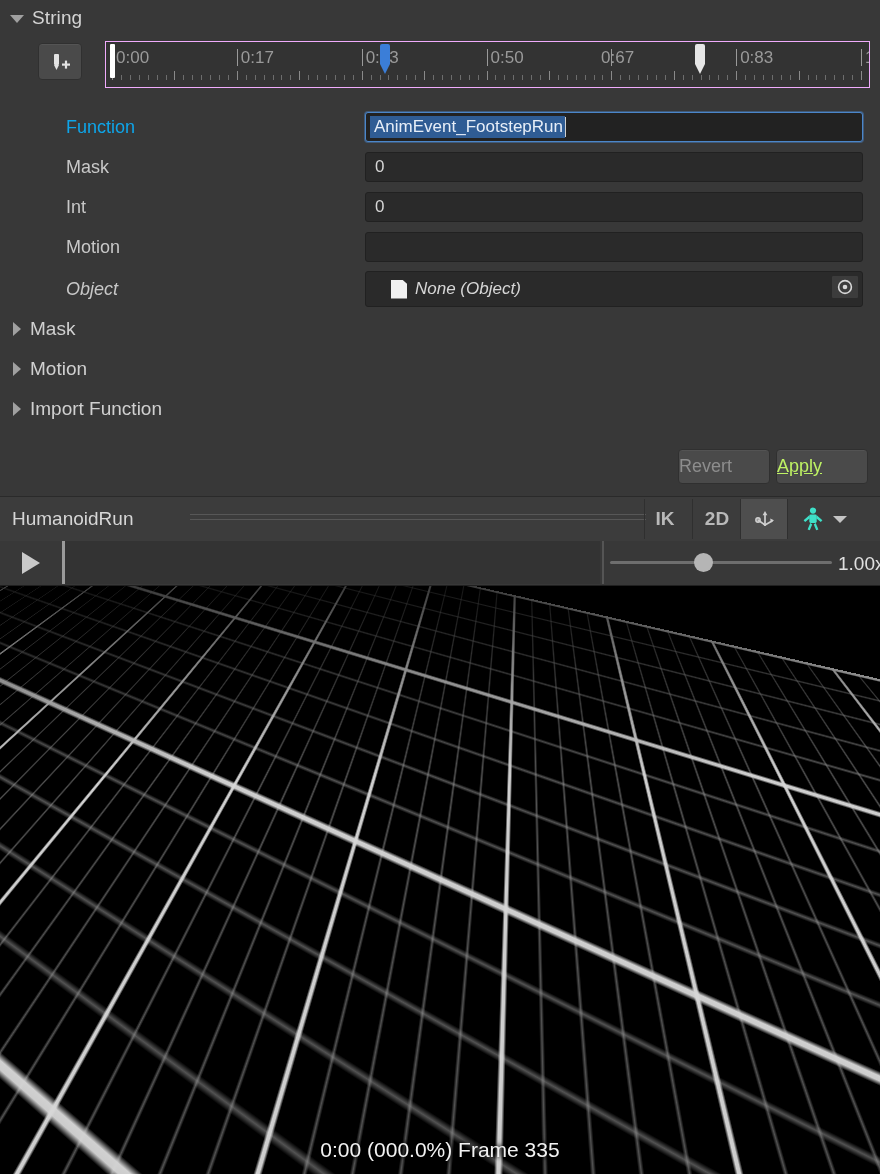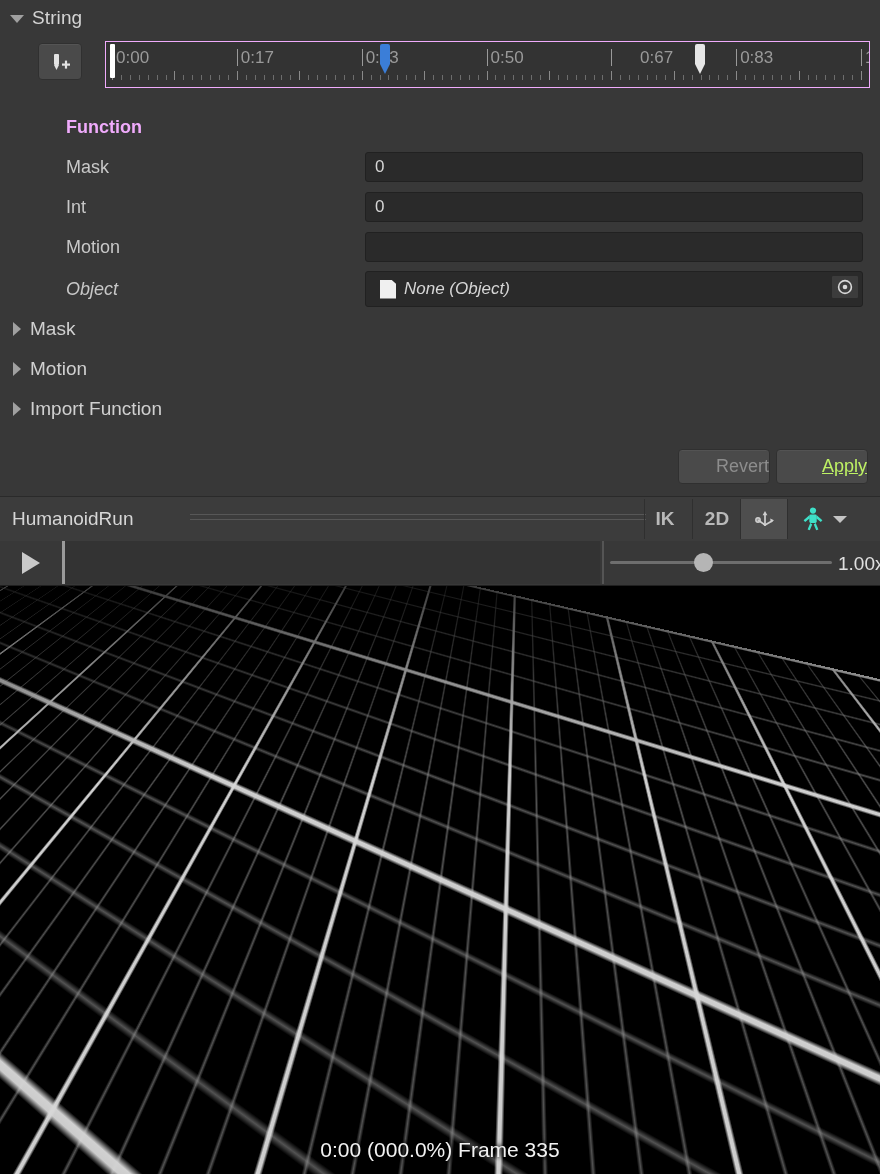--- a/index.html
+++ b/index.html
@@ -157,21 +157,21 @@
     height: 34px;
     display: flex;
     align-items: center;
   }
   .prop-label {
     position: absolute;
     left: 66px;
     font-size: 18px;
     color: #c8c8c8;
   }
-  .prop-label.accent { color: #f0abfc; font-weight: bold; }
+  .prop-label.accent { color: #0ea5e9; }
   .field {
     position: absolute;
     left: 365px;
     width: 498px;
     height: 30px;
     background: #2a2a2a;
     border: 1px solid #212121;
     border-radius: 3px;
     box-sizing: border-box;
     display: flex;
@@ -192,21 +192,21 @@
     padding: 2px 2px 3px 4px;
     margin-left: 4px;
     line-height: 1;
   }
   .field .caret {
     width: 1px;
     height: 20px;
     background: #d0d0d0;
   }
   .field.obj {
-    padding-left: 5px;
+    padding-left: 16px;
     justify-content: flex-start;
   }
   .doc-icon {
     width: 16px; height: 19px;
     margin-left: 9px;
     margin-right: 8px;
     background: #f0f0f0;
     clip-path: polygon(0 0, 70% 0, 100% 22%, 100% 100%, 0 100%);
     flex: none;
   }
@@ -240,21 +240,21 @@
   
   .btn {
     position: absolute;
     height: 33px;
     background: #4a4a4a;
     border: 1px solid #303030;
     border-radius: 4px;
     box-shadow: inset 0 1px 0 rgba(255,255,255,0.05);
     display: flex;
     align-items: center;
-    justify-content: flex-end;
+    justify-content: flex-start;
     font-size: 18px;
     cursor: pointer;
   }
   .btn.revert { left: 678px; top: 449px; width: 90px; color: #8d8d8d; }
   .btn.apply  { left: 776px; top: 449px; width: 90px; color: #bef264; text-decoration: underline; }
 
   
   .preview-toolbar {
     position: absolute;
     left: 0; top: 496px;
@@ -530,40 +530,44 @@
             <div class="ruler-minor mid" style="left: 755px;"></div>
             <div class="ruler-major" style="left: 6px;"></div>
             <div class="ruler-tick-label" style="left: 10px;">0:00</div>
             <div class="ruler-major" style="left: 130.858px;"></div>
             <div class="ruler-tick-label" style="left: 134.858px;">0:17</div>
             <div class="ruler-major" style="left: 255.642px;"></div>
             <div class="ruler-tick-label" style="left: 259.642px;">0:33</div>
             <div class="ruler-major" style="left: 380.5px;"></div>
             <div class="ruler-tick-label" style="left: 384.5px;">0:50</div>
             <div class="ruler-major" style="left: 505.358px;"></div>
-            <div class="ruler-tick-label" style="left: 534px;">0:67</div>
+            <div class="ruler-tick-label" style="left: 495px;">0:67</div>
             <div class="ruler-major" style="left: 630.142px;"></div>
             <div class="ruler-tick-label" style="left: 634.142px;">0:83</div>
             <div class="ruler-major" style="left: 755px;"></div>
             <div class="ruler-tick-label" style="left: 759px;">1:00</div>
             <div class="playhead" style="left: 4px;"></div>
             <div class="evt-marker evt-selected" style="left: 274.385px;">
               <div class="pin-body"></div>
               <div class="pin-tip"></div>
             </div>
             <div class="evt-marker evt-normal" style="left: 588.965px;">
               <div class="pin-body"></div>
               <div class="pin-tip"></div>
             </div>
           </div>
       </div>
     </div>
 
     <div class="prop-row" style="top:110px">
       <span class="prop-label accent">Function</span>
+      <div class="field focused">
+        <span class="field-sel-text">AnimEvent_FootstepRun</span>
+        <span class="caret"></span>
+      </div>
     </div>
 
     <div class="prop-row" style="top:150px">
       <span class="prop-label">Mask</span>
       <div class="field">
         <span>0</span>
       </div>
     </div>
 
     <div class="prop-row" style="top:190px">

